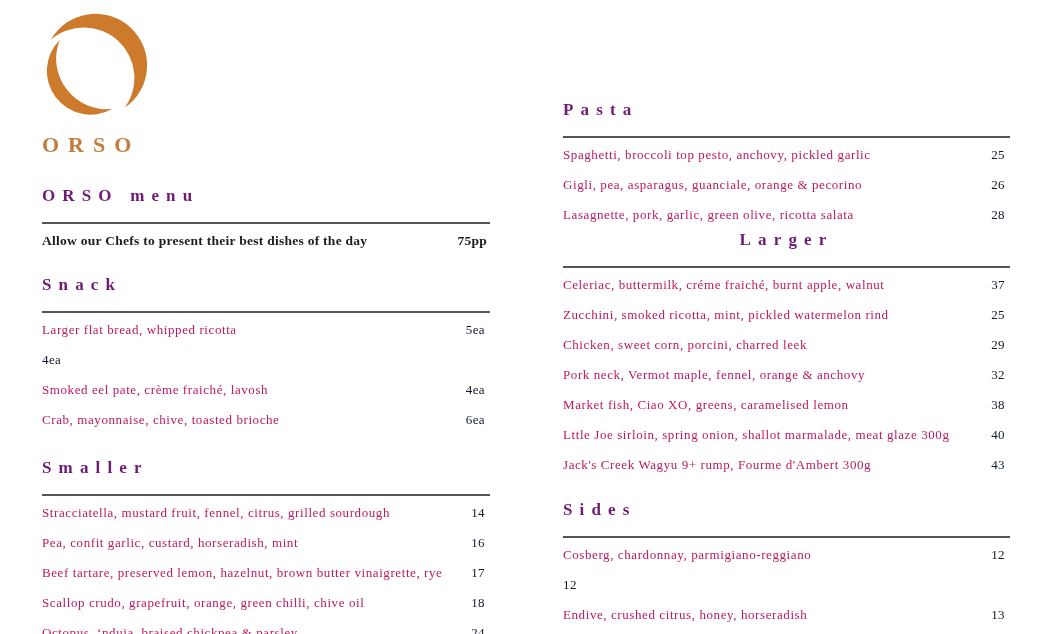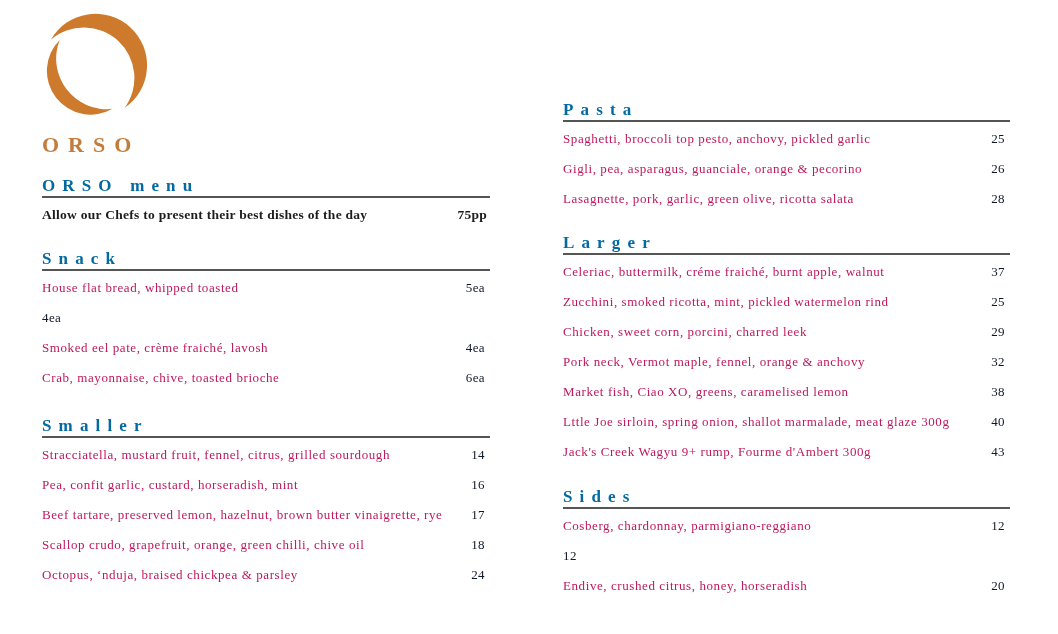--- a/index.html
+++ b/index.html
@@ -21,37 +21,37 @@
     font-size:22px;line-height:26px;
     font-weight:700;
     letter-spacing:9px;
     color:#C47C3B;
   }
 
   .sec-head{
     font-size:17px;line-height:20px;
     font-weight:700;
     letter-spacing:0.42em;
-    color:#0369a1;
+    color:#701a75;
     border-bottom:2px solid #555;
-    padding-bottom:0;
-  }
-  .head-orso{margin-top:18px;}
+    padding-bottom:16px;
+  }
+  .head-orso{margin-top:28px;}
   .chef-note{
     margin-top:9px;
     display:flex;justify-content:space-between;align-items:center;
     font-size:13.5px;font-weight:700;color:#1d1d1d;
     letter-spacing:0.02em;
     padding-right:3px;
   }
   .section{display:block;}
   .m-snack{margin-top:26px;}
   .m-smaller{margin-top:23px;}
   .m-pasta{margin-top:100px;}
-  .m-larger{margin-top:19px;}
+  .m-larger{text-align:center;}
   .m-sides{margin-top:20px;}
 
   .items{margin-top:2px;}
   .item-row{
     display:flex;justify-content:space-between;align-items:center;
     height:30px;
     padding-right:5px;
   }
   .item-name{
     font-size:13px;
@@ -85,21 +85,21 @@
         <span>Allow our Chefs to present their best dishes of the day</span>
         <span>75pp</span>
       </div>
     </div>
 
     <div id="left-sections">
   <div class="section m-snack">
     <div class="sec-head sec-title">Snack</div>
     <div class="items">
             <div class="item-row">
-              <span class="item-name">House flat bread, whipped toasted</span>
+              <span class="item-name">Larger flat bread, whipped ricotta</span>
               <span class="item-price">5ea</span>
             </div>
             <div class="item-row">
               <span class="item-price">4ea</span>
             </div>
             <div class="item-row">
               <span class="item-name">Smoked eel pate, crème fraiché, lavosh</span>
               <span class="item-price">4ea</span>
             </div>
             <div class="item-row">
@@ -196,20 +196,20 @@
     <div class="items">
             <div class="item-row">
               <span class="item-name">Cosberg, chardonnay, parmigiano-reggiano</span>
               <span class="item-price">12</span>
             </div>
             <div class="item-row">
               <span class="item-price">12</span>
             </div>
             <div class="item-row">
               <span class="item-name">Endive, crushed citrus, honey, horseradish</span>
-              <span class="item-price">20</span>
+              <span class="item-price">13</span>
             </div>
           </div>
   </div>
 </div>
   </div>
 
 </div>
 
 </body></html>

